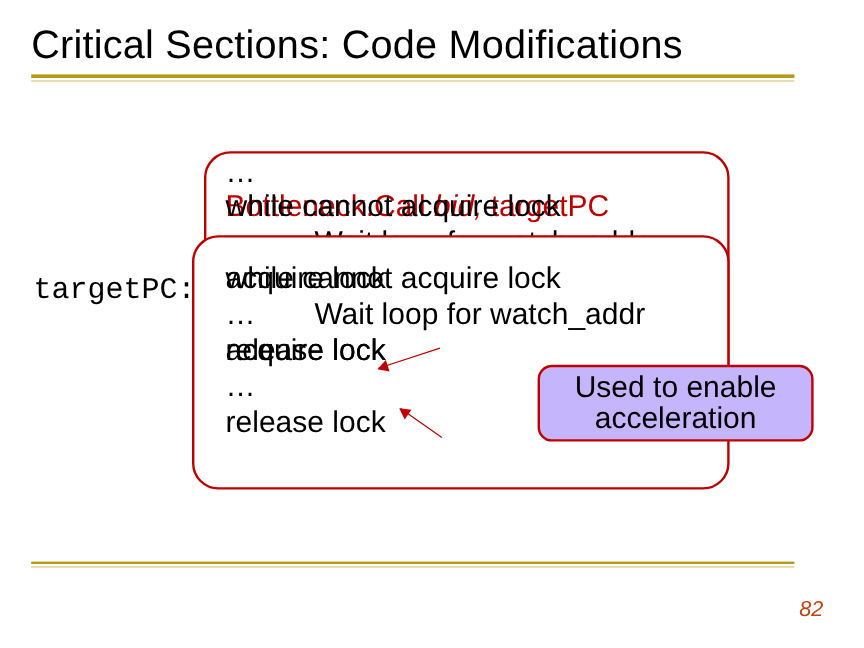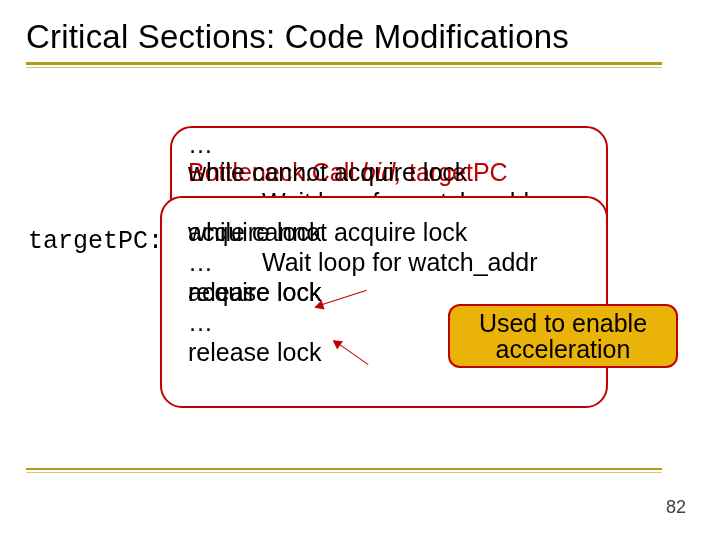--- a/index.html
+++ b/index.html
@@ -14,42 +14,42 @@
   .box-back {
     position: absolute; left: 140px; top: 8px; width: 438px; height: 210px;
     border: 2px solid #c00000; border-radius: 22px; background: #fff;
   }
   .box-front {
     position: absolute; left: 130px; top: 78px; width: 448px; height: 212px;
     border: 2px solid #c00000; border-radius: 22px; background: #fff;
   }
   .callout {
     position: absolute; left: 418px; top: 186px; width: 230px; height: 64px;
-    border: 2px solid #c00000; border-radius: 12px; background: #eab308;
+    border: 2px solid #c00000; border-radius: 12px; background: #c4b5fd;
     display: flex; align-items: center; justify-content: center;
     font-size: 25px; color: #000; text-align: center; line-height: 1.05; padding: 4px 8px;
   }
   .code-line { position: absolute; font-size: 25px; color: #000; white-space: nowrap; }
   .red { color: #c00000; }
   .ital { font-style: italic; }
   .overlap { position: absolute; font-size: 25px; white-space: nowrap; }
   .arrow {
     position: absolute; border-top: 1.6px solid #c00000;
   }
   .arrow::after {
     content: ""; position: absolute; right: -1px; top: -5px;
     border-left: 9px solid #c00000; border-top: 5px solid transparent; border-bottom: 5px solid transparent;
   }
   .left-arrow::after {
     left: -1px; right: auto;
     border-left: none; border-right: 9px solid #c00000;
   }
   .bottom-line { position: absolute; left: 26px; top: 468px; width: 636px; border-top: 2px solid #b39a1a; }
   .bottom-line2 { position: absolute; left: 26px; top: 472px; width: 636px; border-top: 1px solid #d6c97a; }
-  .pagenum { position: absolute; right: 34px; bottom: 22px; font-size: 18px; color: #404040; }
+  .pagenum { position: absolute; right: 34px; bottom: 22px; font-size: 18px; color: #c2410c; font-style: italic; }
 </style>
 </head>
 <body>
 
 <div class="slide">
   <div class="title">Critical Sections: Code Modifications</div>
   <div class="title-underline"></div>
   <div class="title-underline2"></div>
 
   <div class="content">

